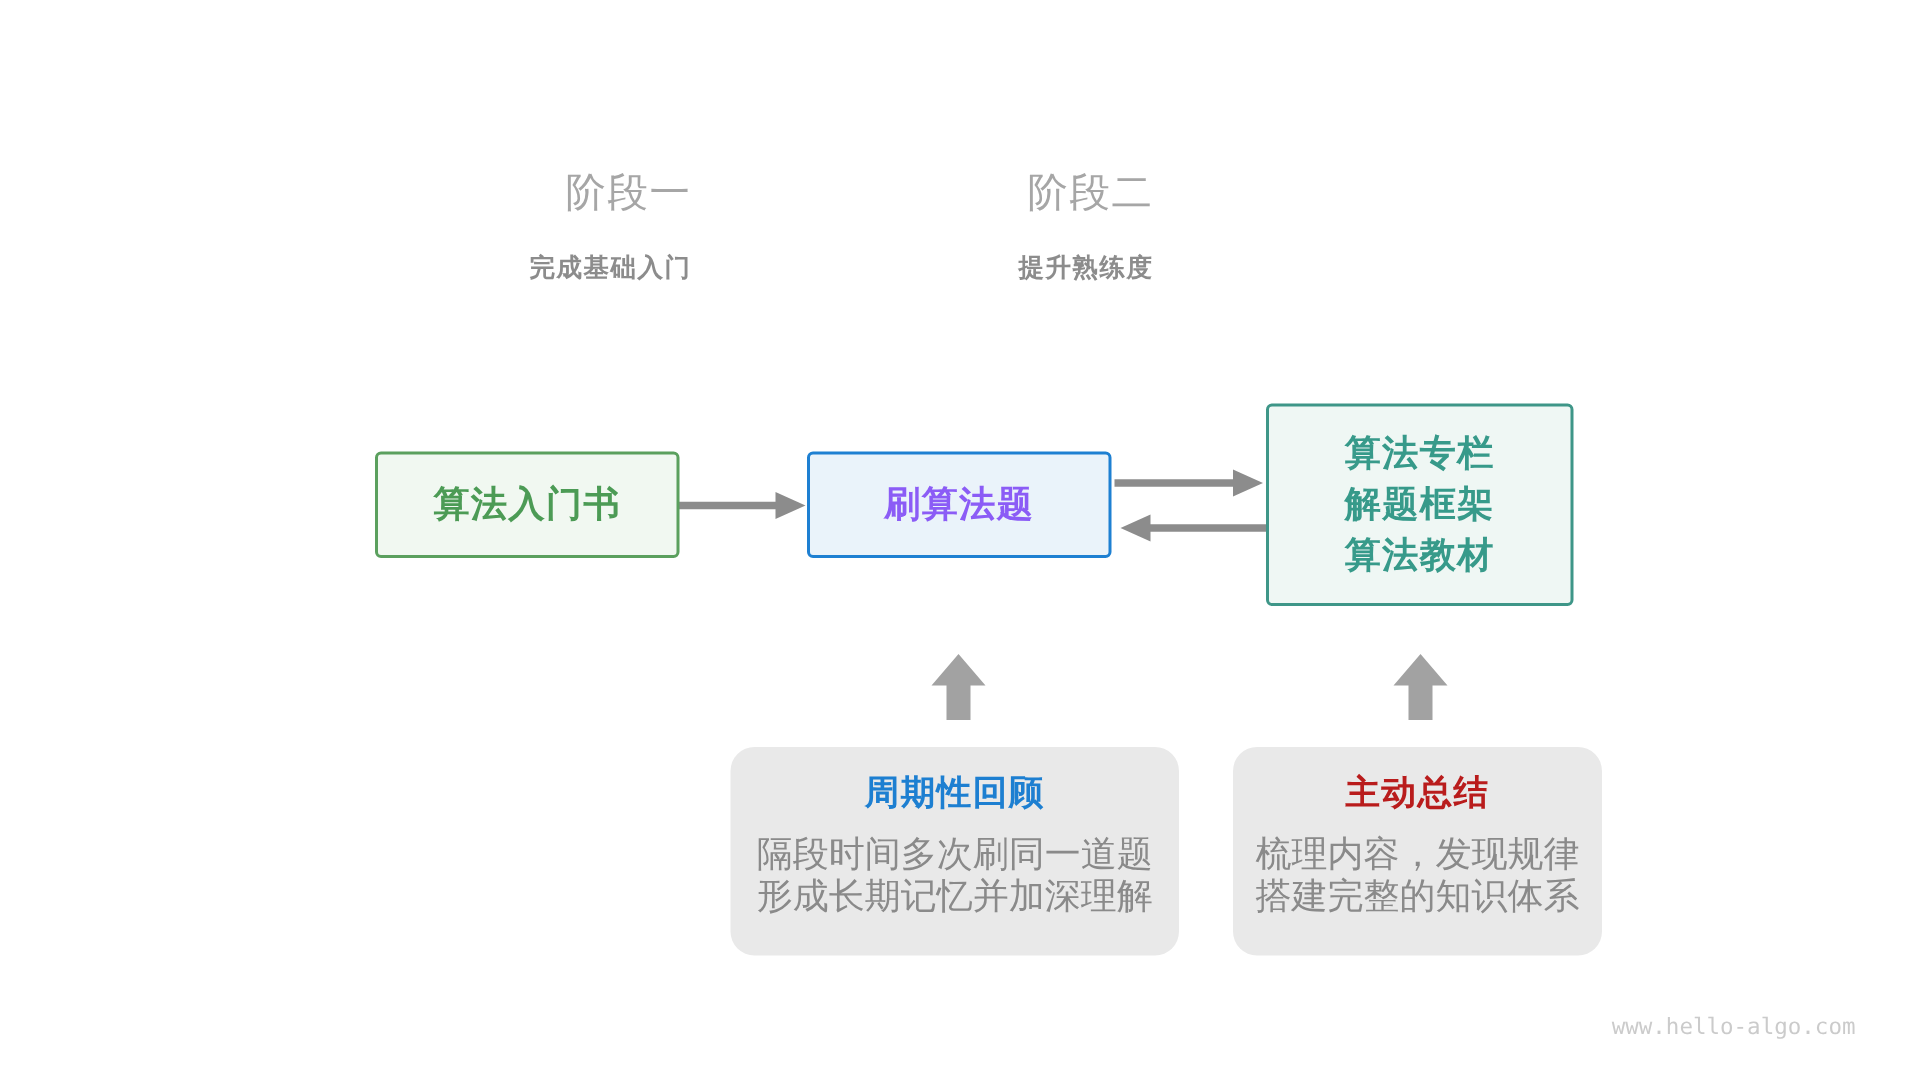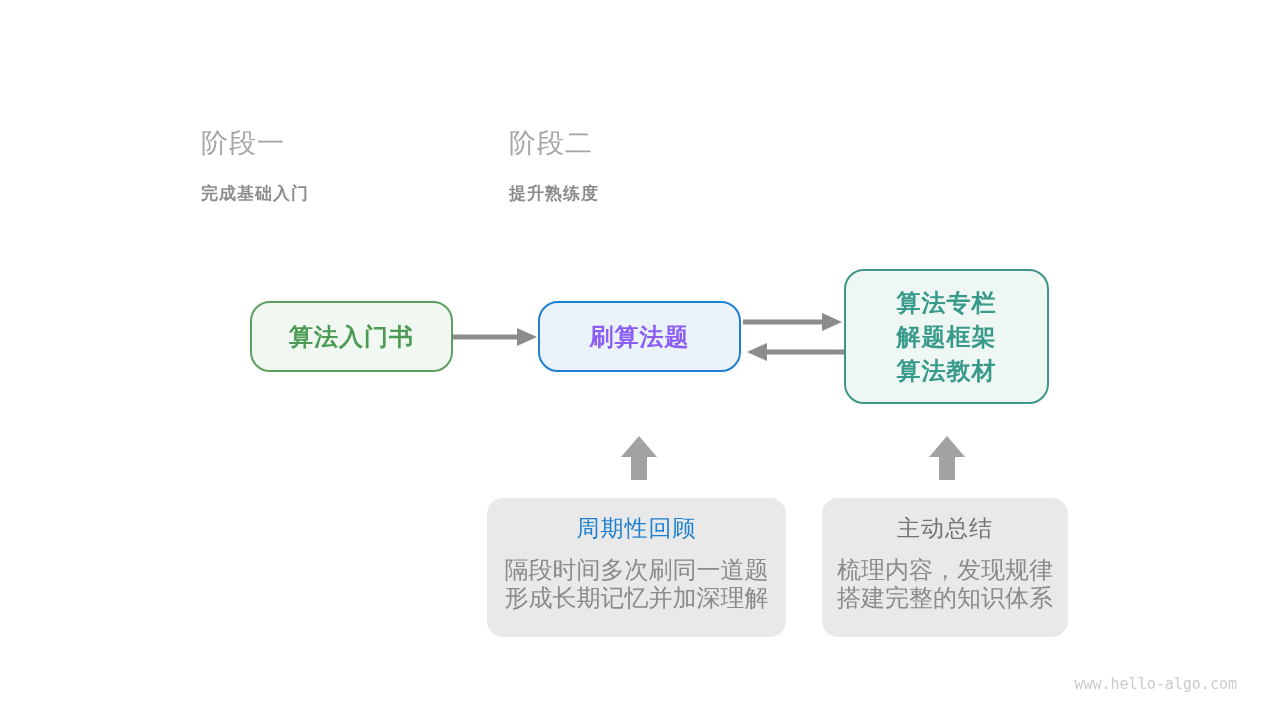--- a/index.html
+++ b/index.html
@@ -9,40 +9,40 @@
     background: #ffffff;
     overflow: hidden;
   }
   .canvas {
     position: relative;
     width: 1280px;
     height: 720px;
     background: #ffffff;
   }
   
-  .stage { position: absolute; top: 125px; width: 260px; text-align: left; }
+  .stage { position: absolute; top: 110px; width: 260px; text-align: right; }
   .stage-1 { left: 201px; }
   .stage-2 { left: 509px; }
   .stage-3 { left: 817px; }
   .stage-label {
     font-size: 27px;
     color: #a6a6a6;
     letter-spacing: 1px;
   }
   .stage-subtitle {
     margin-top: 21px;
     font-size: 17px;
     font-weight: bold;
     color: #8c8c8c;
     letter-spacing: 1px;
   }
   
   .node {
     position: absolute;
-    border-radius: 20px;
+    border-radius: 4px;
     border: 2px solid;
     display: flex;
     flex-direction: column;
     align-items: center;
     justify-content: center;
     font-size: 24px;
     font-weight: bold;
     letter-spacing: 1px;
   }
   .node-line { line-height: 34px; white-space: nowrap; }
@@ -66,25 +66,25 @@
     height: 139px;
     background: #e9e9e9;
     border-radius: 16px;
     text-align: center;
     padding-top: 15px;
   }
   .callout-left  { left: 487px; width: 299px; }
   .callout-right { left: 822px; width: 246px; }
   .callout-title {
     font-size: 23px;
-    font-weight: normal;
+    font-weight: bold;
     letter-spacing: 1px;
   }
   .callout-title-blue { color: #1d7fd1; }
-  .callout-title-teal { color: #737373; }
+  .callout-title-teal { color: #b91c1c; }
   .callout-body {
     margin-top: 12px;
     font-size: 24px;
     line-height: 28px;
     color: #8a8a8a;
     white-space: nowrap;
   }
   
   .watermark {
     position: absolute;

